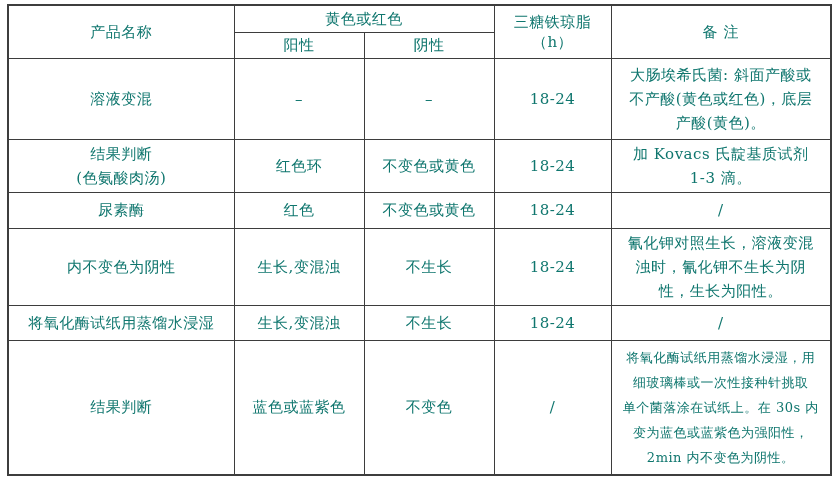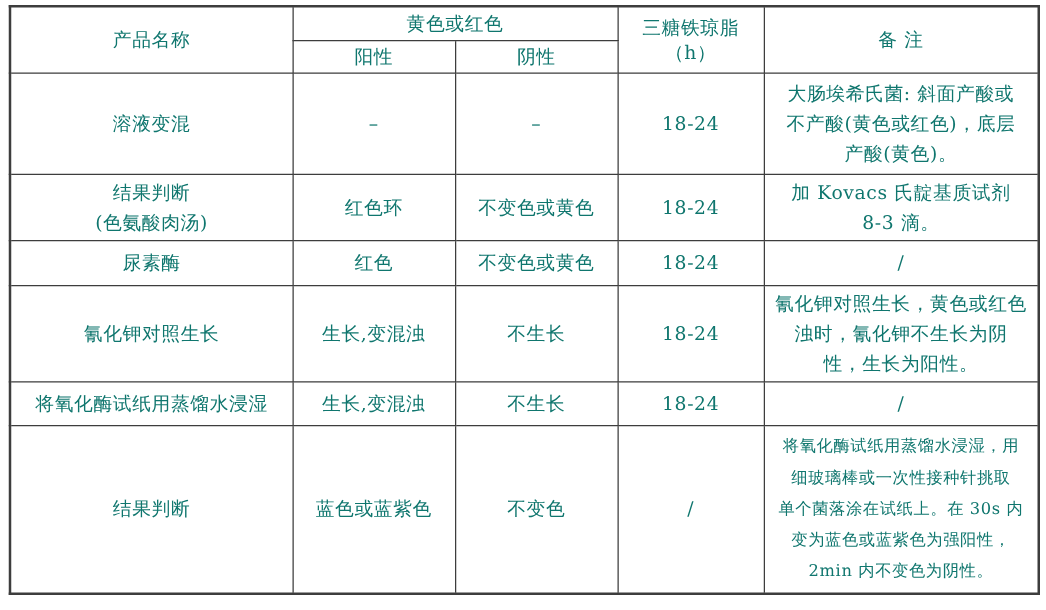--- a/index.html
+++ b/index.html
@@ -98,35 +98,35 @@
 不产酸(黄色或红色)，底层
 产酸(黄色)。</td>
       </tr>
       <tr class="r1">
         <td class="pre">结果判断
 (色氨酸肉汤)</td>
         <td>红色环</td>
         <td>不变色或黄色</td>
         <td>18-24</td>
         <td class="remark pre">加 Kovacs 氏靛基质试剂
-8-3 滴。</td>
+1-3 滴。</td>
       </tr>
       <tr class="r2">
         <td>尿素酶</td>
         <td>红色</td>
         <td>不变色或黄色</td>
         <td>18-24</td>
         <td class="remark center">/</td>
       </tr>
       <tr class="r3">
-        <td>氰化钾对照生长</td>
+        <td>内不变色为阴性</td>
         <td>生长,变混浊</td>
         <td>不生长</td>
         <td>18-24</td>
-        <td class="remark pre">氰化钾对照生长，黄色或红色
+        <td class="remark pre">氰化钾对照生长，溶液变混
 浊时，氰化钾不生长为阴
 性，生长为阳性。</td>
       </tr>
       <tr class="r4">
         <td>将氧化酶试纸用蒸馏水浸湿</td>
         <td>生长,变混浊</td>
         <td>不生长</td>
         <td>18-24</td>
         <td class="remark center">/</td>
       </tr>

